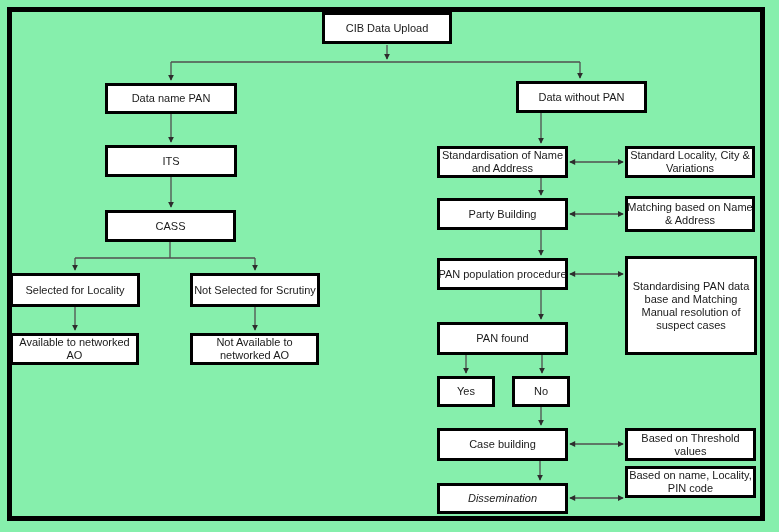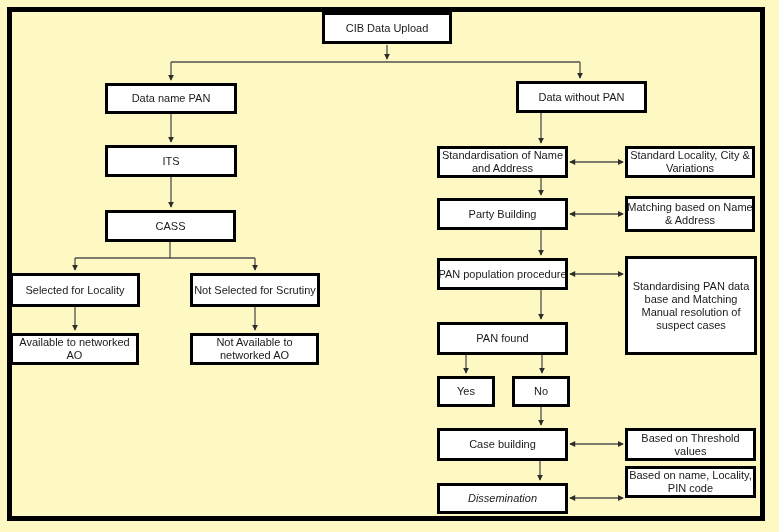--- a/index.html
+++ b/index.html
@@ -1,20 +1,20 @@
 <!DOCTYPE html>
 <html><head>
 <meta charset="utf-8">
 <style>
   html, body { margin: 0; padding: 0; background: #ffffff; }
   #stage {
     position: relative;
     width: 779px;
     height: 532px;
-    background: #fef9c3;
+    background: #86efac;
     font-family: "Liberation Sans", "DejaVu Sans", sans-serif;
     overflow: hidden;
   }
   #frame {
     position: absolute;
     left: 7px; top: 7px;
     width: 758px; height: 514px;
     box-sizing: border-box;
     border: 5px solid #000000;
   }

